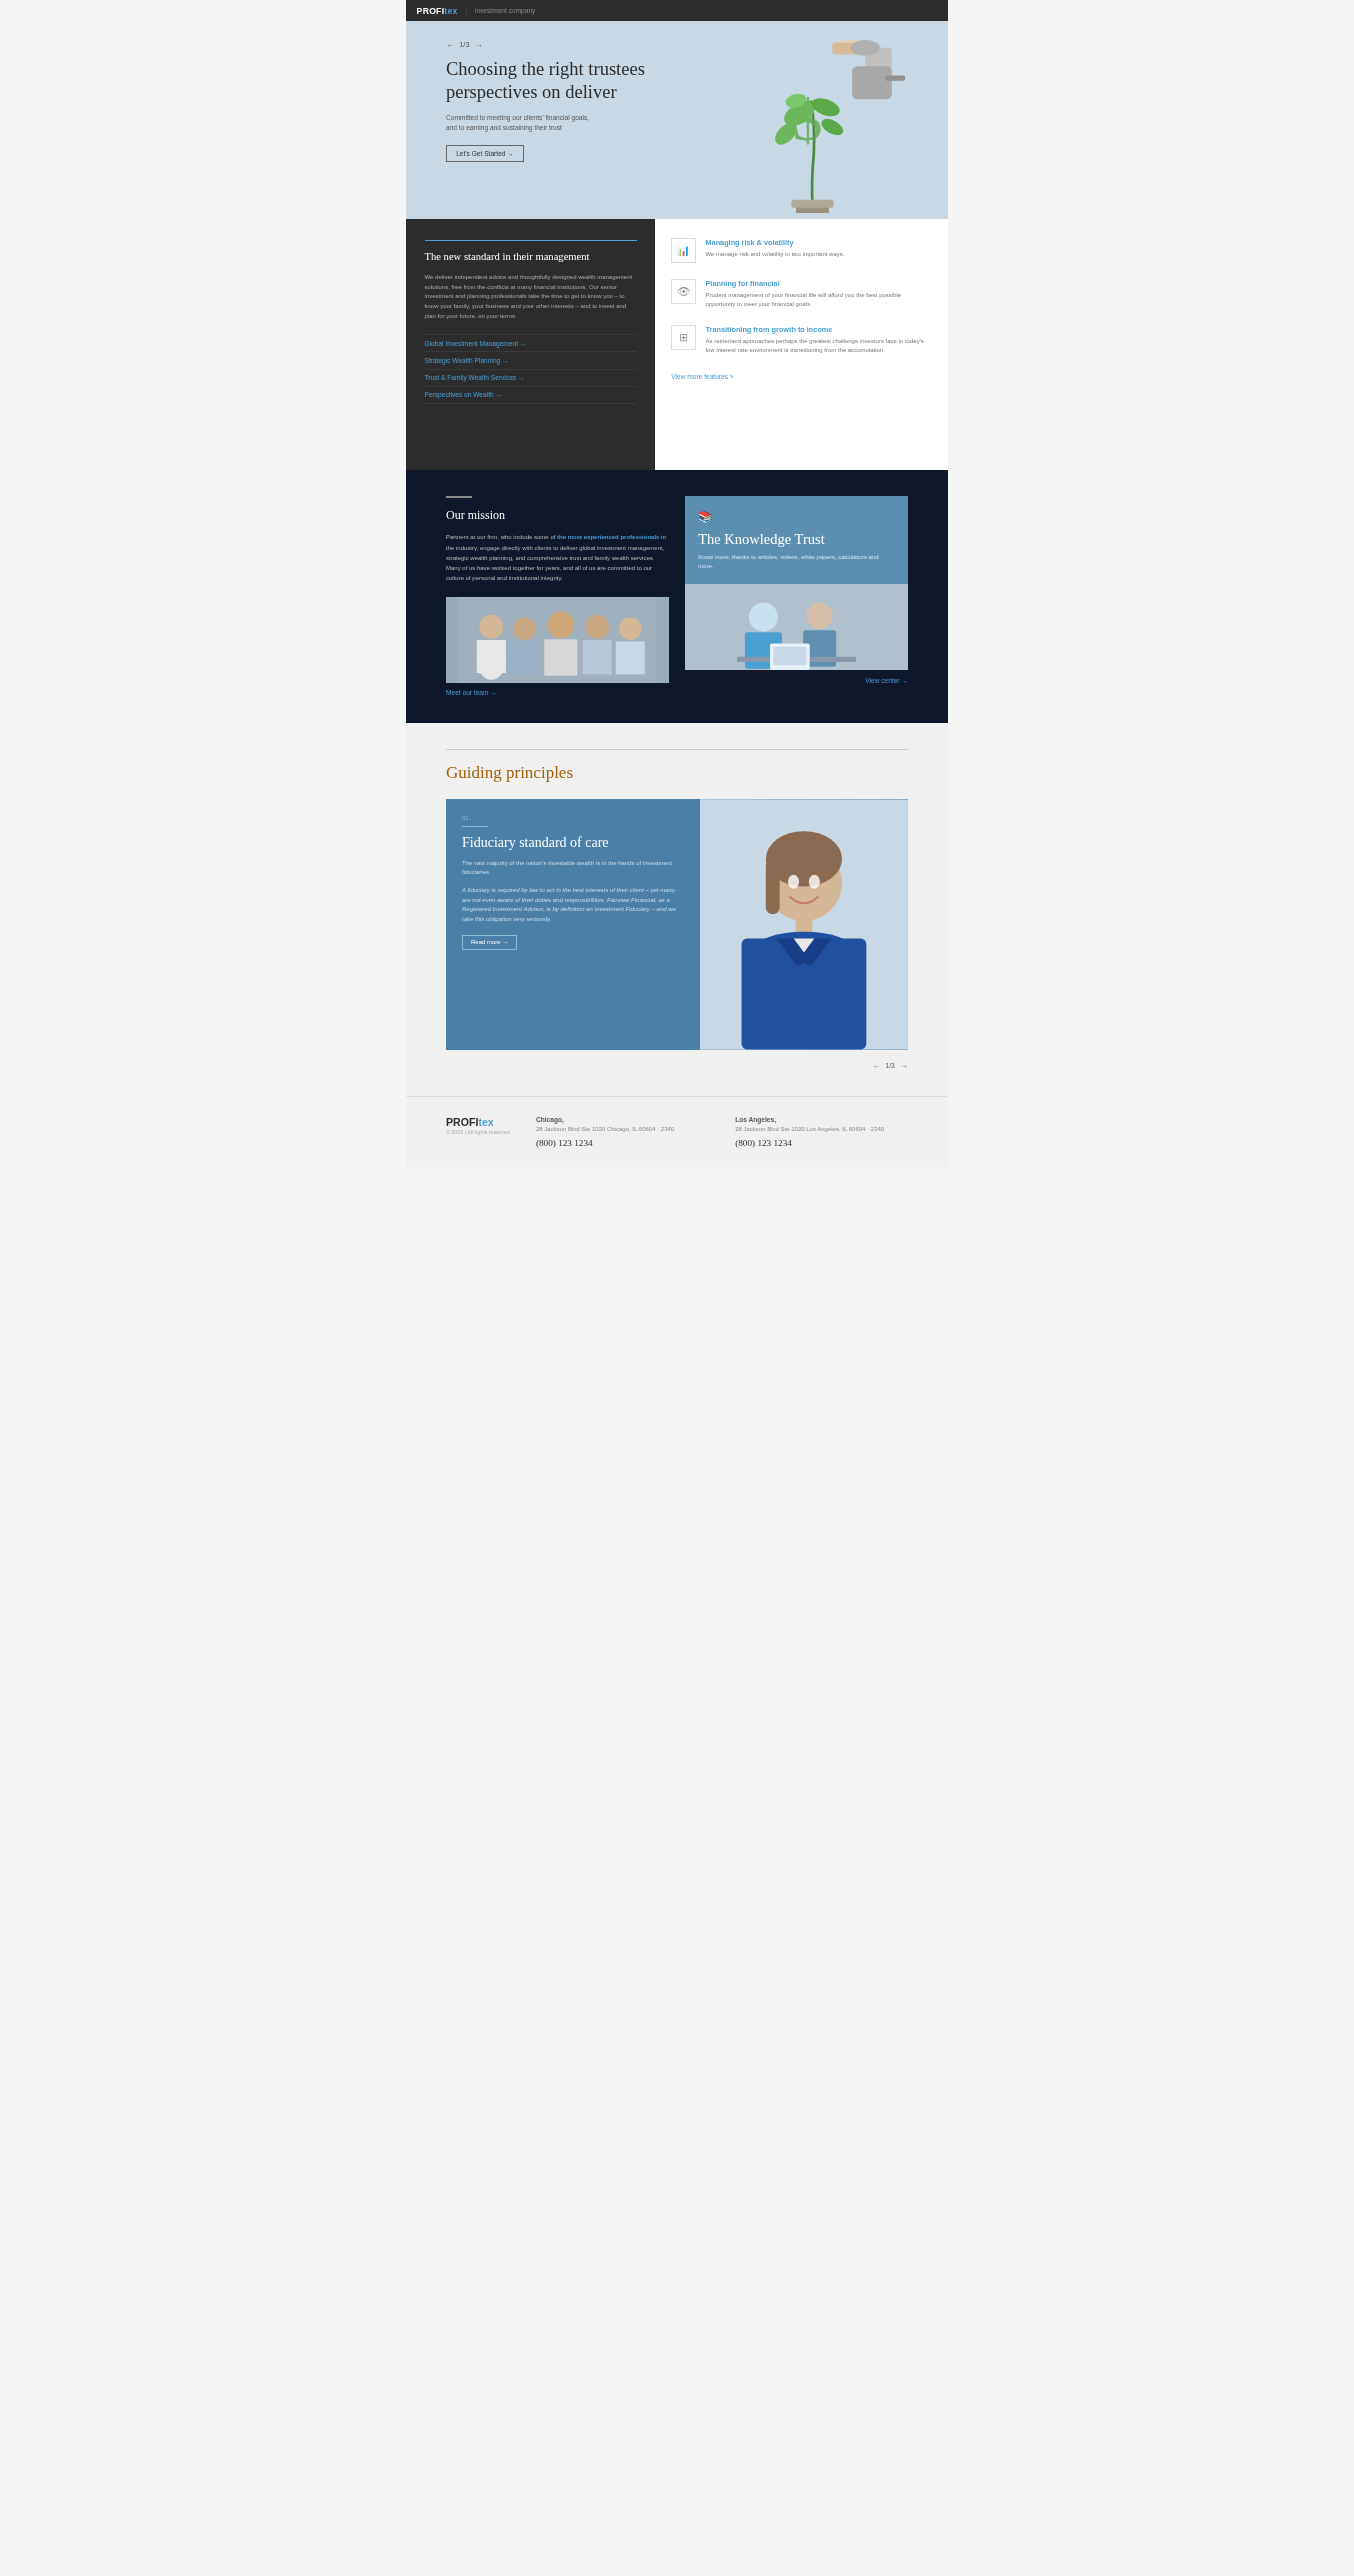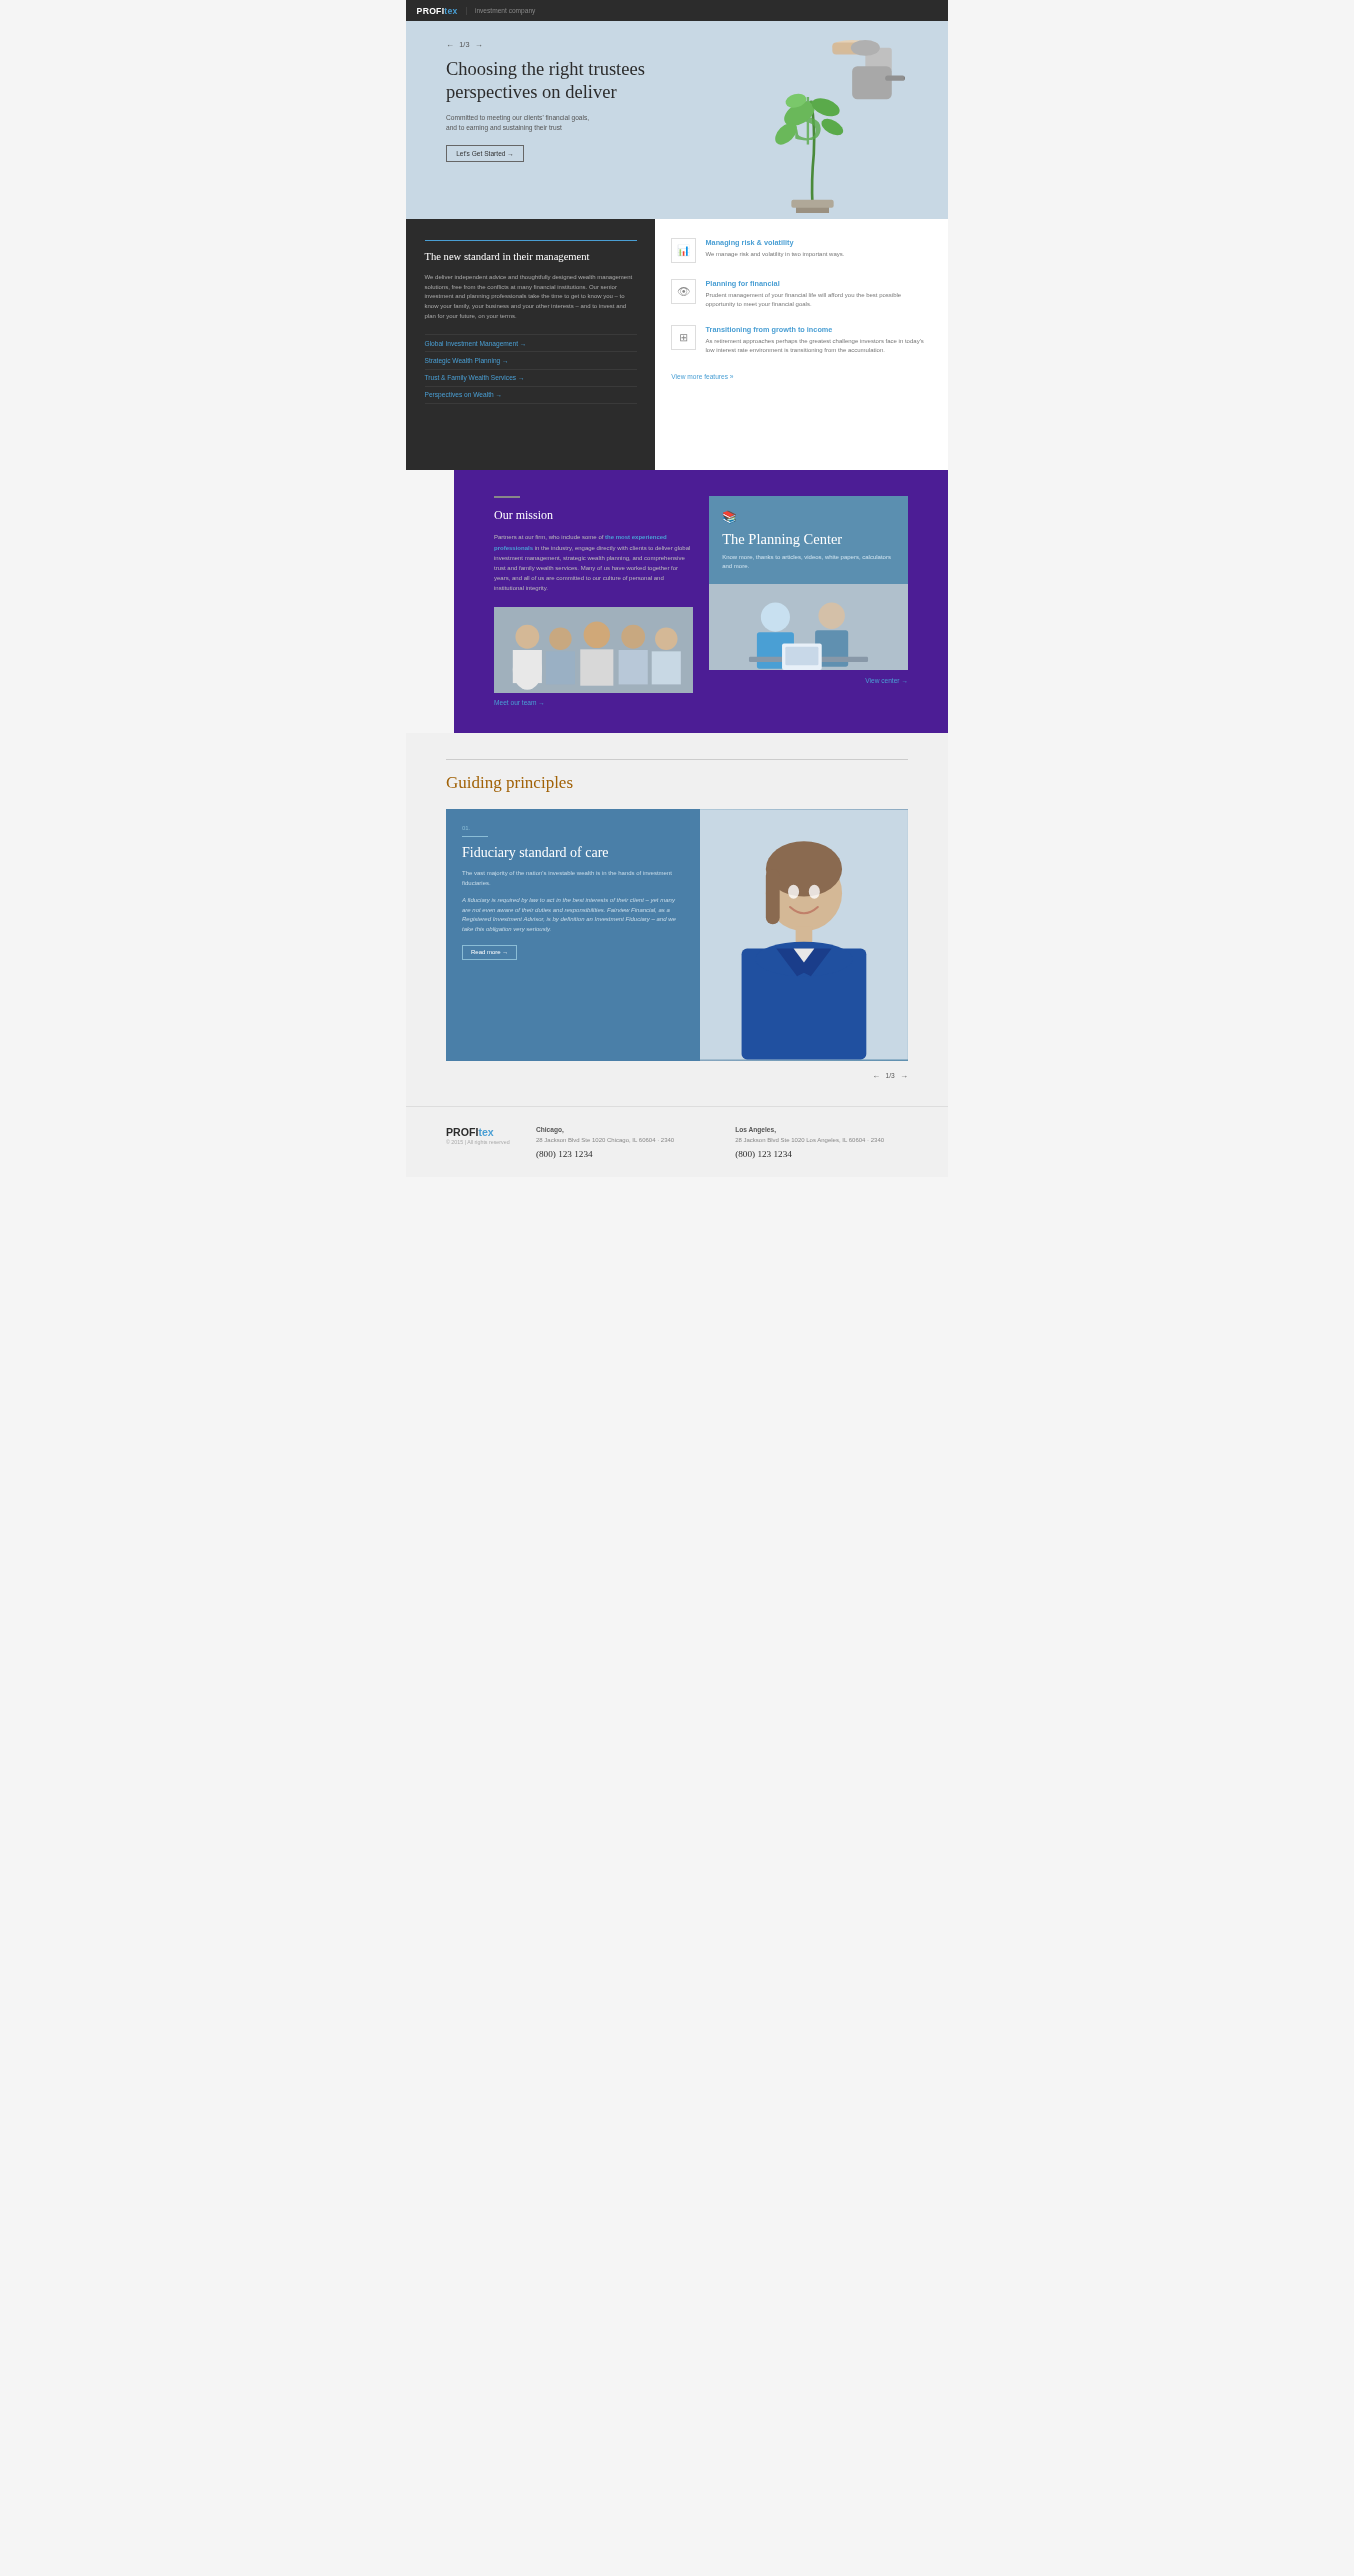--- a/index.html
+++ b/index.html
@@ -87,25 +87,24 @@
       display: flex; align-items: center; justify-content: center;
       flex-shrink: 0;
     }
     .feature-icon-inner { font-size: 10.6px; color: #888; }
     .feature-text-title { font-size: 7.3px; color: #4a9fd4; font-family: Arial, sans-serif; font-weight: bold; margin-bottom: 2.6px; line-height: 1.3; }
     .feature-text-body { font-size: 6px; color: #777; font-family: Arial, sans-serif; line-height: 1.5; }
     .view-more { font-size: 6.6px; color: #4a9fd4; font-family: Arial, sans-serif; cursor: pointer; margin-top: 2.6px; }
 
     
     .mission-section {
-      background: #4c1d95;
+      background: #0f172a;
       padding: 26.4px 40px;
       display: flex;
       gap: 16px;
-      margin-left: 48px;
     }
     .mission-left { width: 50%; }
     .mission-divider { width: 26.4px; height: 1.3px; background: #888; margin-bottom: 10.6px; }
     .mission-title { font-size: 12px; color: #fff; font-family: Georgia, serif; font-weight: normal; margin-bottom: 9.2px; }
     .mission-text { font-size: 6px; color: #bbb; font-family: Arial, sans-serif; line-height: 1.7; margin-bottom: 13.2px; }
     .mission-text strong { color: #4a9fd4; }
     .meet-link { font-size: 6.6px; color: #4a9fd4; font-family: Arial, sans-serif; cursor: pointer; margin-top: 6.6px; display: block; }
 
     .mission-right { width: 50%; }
     .knowledge-card {
@@ -310,21 +309,21 @@
 
         <circle cx="260" cy="48" r="17" fill="#d4b896"></circle>
         <rect x="238" y="67" width="44" height="50" fill="#c8d8e4"></rect>
       </svg>
     </div>
     <a class="meet-link">Meet our team →</a>
   </div>
   <div class="mission-right">
     <div class="knowledge-card">
       <span class="knowledge-icon">📚</span>
-      <h3 class="knowledge-title">The Planning Center</h3>
+      <h3 class="knowledge-title">The Knowledge Trust</h3>
       <p class="knowledge-text">Know more, thanks to articles, videos, white papers, calculators and more.</p>
     </div>
     <div class="knowledge-people-img">
       <svg width="100%" height="86" viewBox="0 0 300 130" xmlns="http://www.w3.org/2000/svg">
         <rect width="300" height="130" fill="#b0c0cc"></rect>
 
         <circle cx="100" cy="50" r="22" fill="#c8e0f0"></circle>
         <rect x="72" y="73" width="56" height="55" fill="#4a9fd4" rx="4"></rect>
         <circle cx="185" cy="48" r="20" fill="#d4c0a8"></circle>
         <rect x="160" y="70" width="50" height="55" fill="#6090b0" rx="4"></rect>

